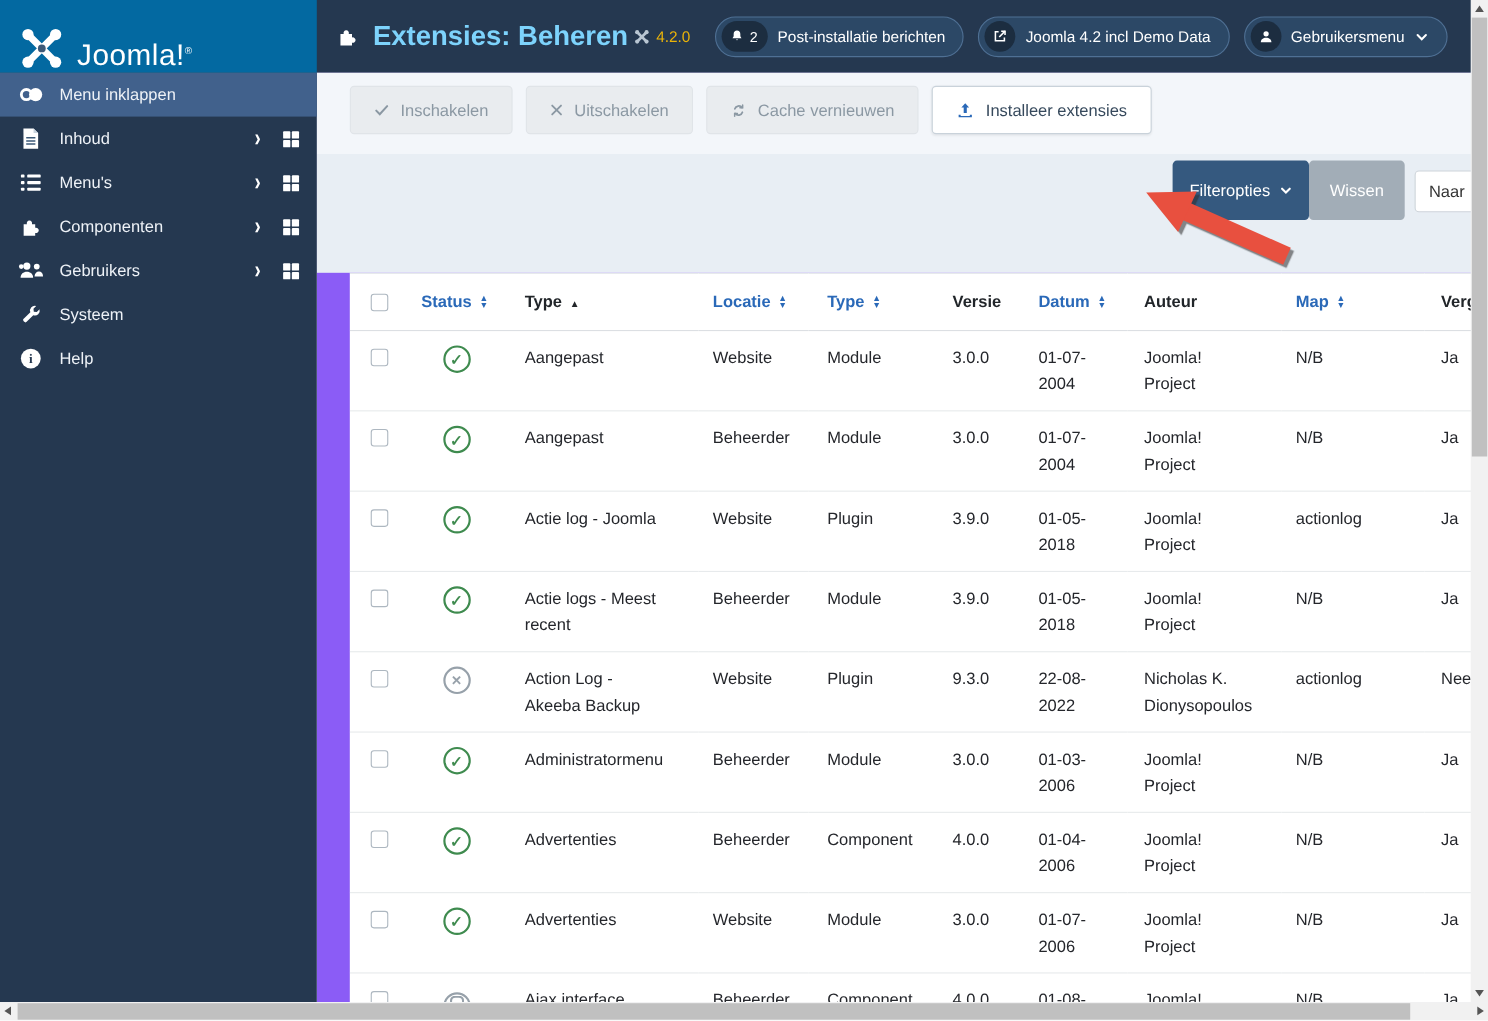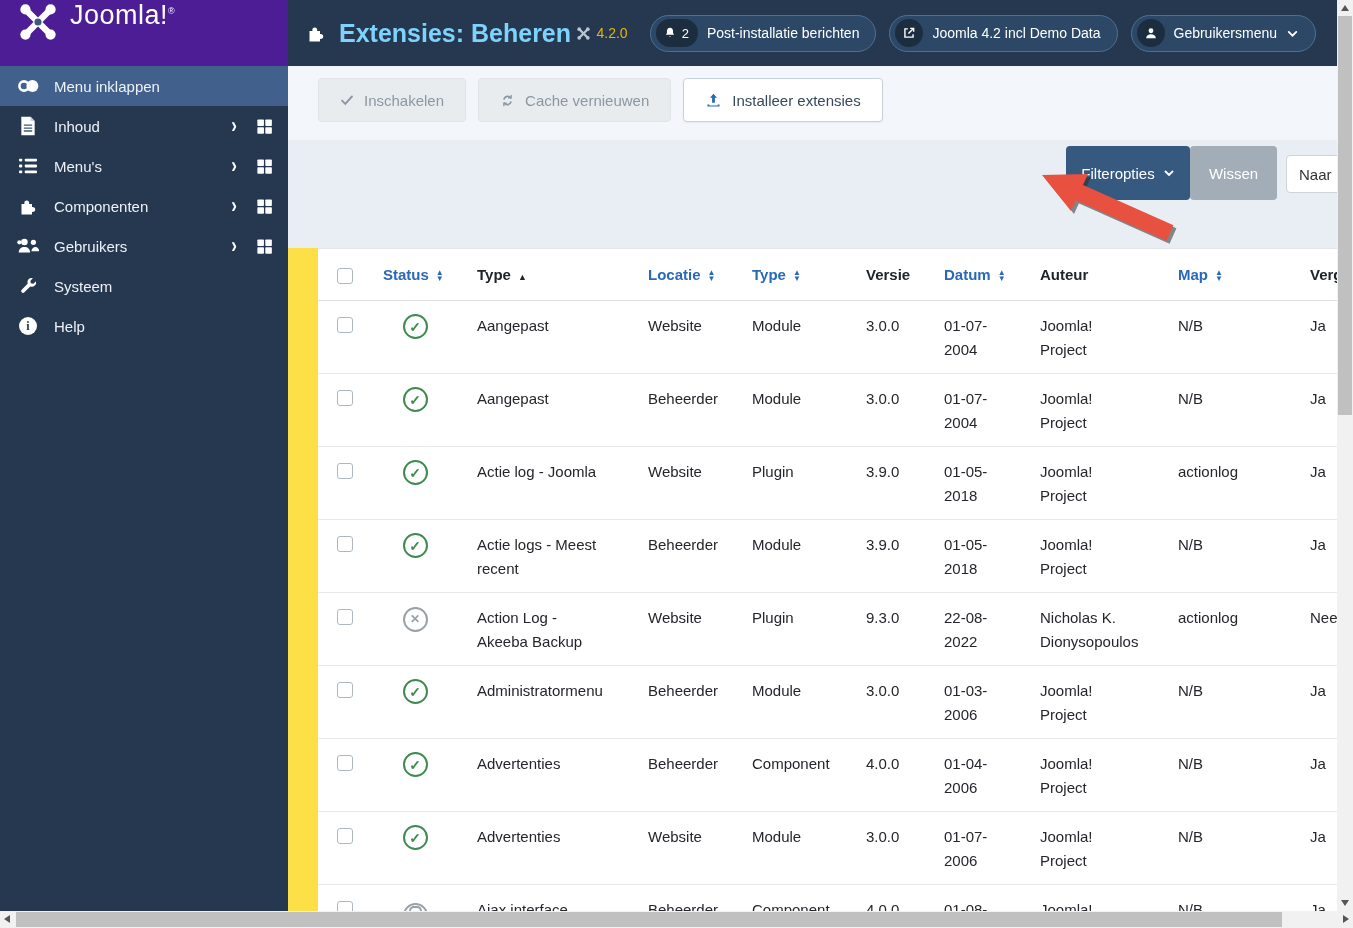--- a/index.html
+++ b/index.html
@@ -2,42 +2,42 @@
 <html><head>
 <meta charset="utf-8">
 <style>
   * { margin:0; padding:0; box-sizing:border-box; }
   html,body { width:1353px; height:928px; overflow:hidden; }
   body { font-family:"Liberation Sans", sans-serif; background:#fff; position:relative; }
   .page { position:absolute; inset:0; width:1353px; height:928px; overflow:hidden; background:#fff; }
 
   
   .topbar { position:absolute; left:0; top:0; width:1353px; height:66px; background:#253850; display:flex; align-items:center; z-index:5; }
-  .logo-area { width:288px; height:66px; background:#4c1d95; display:flex; align-items:flex-start; padding-left:16px; gap:10px; flex:none; }
+  .logo-area { width:288px; height:66px; background:#0369a1; display:flex; align-items:flex-end; padding-left:16px; gap:10px; flex:none; }
   .logo-text { color:#fff; font-size:27px; font-weight:400; letter-spacing:.5px; }
   .logo-text sup { font-size:9px; }
   .title-area { display:flex; align-items:center; gap:12px; padding-left:18px; color:#fff; }
   .page-title { font-size:25px; font-weight:700; color:#7dd3fc; }
   .version { margin-left:auto; display:flex; align-items:center; gap:6px; color:#eab308; font-size:14px; }
   .pills { display:flex; align-items:center; gap:13px; margin-left:22px; padding-right:37px; }
   .pill { height:37px; border-radius:19px; background:#2c4866; border:1px solid #4f7094; display:flex; align-items:center; gap:9px; padding:0 16px 0 5px; color:#fff; font-size:14px; cursor:default; }
   .pill .bubble { background:#1c2d40; border-radius:14px; height:28px; min-width:28px; display:flex; align-items:center; justify-content:center; gap:5px; padding:0 9px 0 7px; color:#fff; font-size:13px; }
   .pill .bubble.round { padding:0; width:28px; }
 
   
   .sidebar { position:absolute; left:0; top:66px; width:288px; height:845px; background:#253850; z-index:4; }
   .side-item { height:40px; display:flex; align-items:center; padding:0 14px 0 16px; color:#eef2f7; font-size:15px; cursor:pointer; }
   .side-item.active { background:#41618c; }
   .side-item .s-icon { width:24px; height:24px; margin-right:14px; display:flex; align-items:center; justify-content:center; flex:none; }
   .side-item .s-label { flex:1; }
   .side-item .chev { color:#fff; font-size:17px; font-weight:700; margin-right:18px; transform:scaleY(1.35); }
   .info-circle { width:18px; height:18px; border-radius:50%; background:#fff; color:#253850; font-size:12px; font-weight:700; display:flex; align-items:center; justify-content:center; font-family:"Liberation Serif",serif; }
 
   
-  .main { position:absolute; left:288px; top:66px; width:1065px; height:845px; background:#fde047; }
+  .main { position:absolute; left:288px; top:66px; width:1065px; height:845px; background:#8b5cf6; }
   .toolbar-strip { position:absolute; left:0; top:0; width:100%; height:74px; background:#f3f6fa; }
   .toolbar { position:absolute; left:30px; top:12px; display:flex; gap:12px; }
   .tbtn { height:44px; border-radius:4px; display:flex; align-items:center; gap:10px; padding:0 21px; font-size:15px; border:1px solid #e0e4e8; background:#e9ecef; color:#8b98a3; cursor:default; }
   .tbtn .ticon { font-size:14px; font-weight:700; display:flex; align-items:center; }
   .tbtn.primary { background:#fff; border:1px solid #c9d2da; color:#36495c; box-shadow:0 1px 2px rgba(0,0,0,.06); cursor:pointer; }
 
   
   .filterbar { position:absolute; left:0; top:74px; width:100%; height:108px; background:#e8eef4; }
   .redbox { position:absolute; left:490px; top:5px; border:5px solid #e8503f; border-radius:5px; padding:4px; box-shadow:3px 4px 0 rgba(58,58,58,.55); display:flex; }
   .search-input { width:216px; height:39px; border:1px solid #ced4da; border-right:none; border-radius:4px 0 0 4px; padding:0 14px; font-size:15px; color:#333; font-family:"Liberation Sans",sans-serif; background:#fff; outline:none; }
@@ -278,20 +278,28 @@
     <div class="toolbar-strip"></div>
 
     <div class="toolbar">
       <button class="tbtn">
         <span class="ticon">
           <svg width="14" height="14" viewBox="0 0 24 24" fill="none" stroke="#8b98a3" stroke-width="3.2" stroke-linecap="round">
               <path d="M3.5 13l5.5 5.5L20.5 6"></path>
             </svg>
         </span>
         <span>Inschakelen</span>
+      </button>
+      <button class="tbtn">
+        <span class="ticon">
+          <svg width="12" height="12" viewBox="0 0 24 24" fill="none" stroke="#8b98a3" stroke-width="3.4" stroke-linecap="round">
+              <path d="M4 4l16 16M20 4L4 20"></path>
+            </svg>
+        </span>
+        <span>Uitschakelen</span>
       </button>
       <button class="tbtn">
         <span class="ticon">
           <svg width="15" height="15" viewBox="0 0 24 24" fill="none" stroke="#8b98a3" stroke-width="2.6" stroke-linecap="round">
             <path d="M6.5 9.5a6 6 0 0 1 10.5-1.8"></path>
               <path d="M17.5 14.5A6 6 0 0 1 7 16.3"></path>
             <path d="M17.8 3.8v4h-4" stroke-width="2.2"></path>
               <path d="M6.2 20.2v-4h4" stroke-width="2.2"></path>
           </svg>
         </span>

